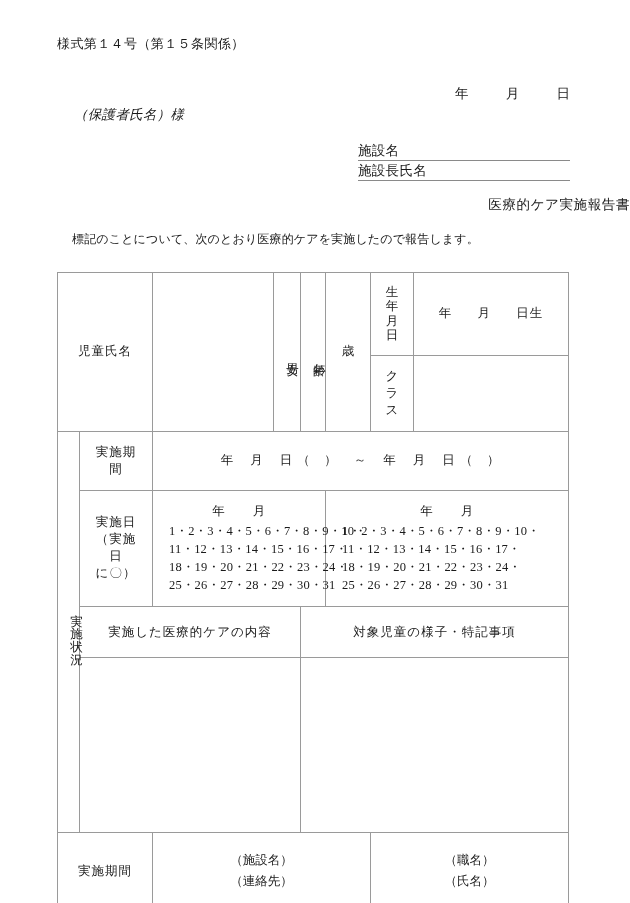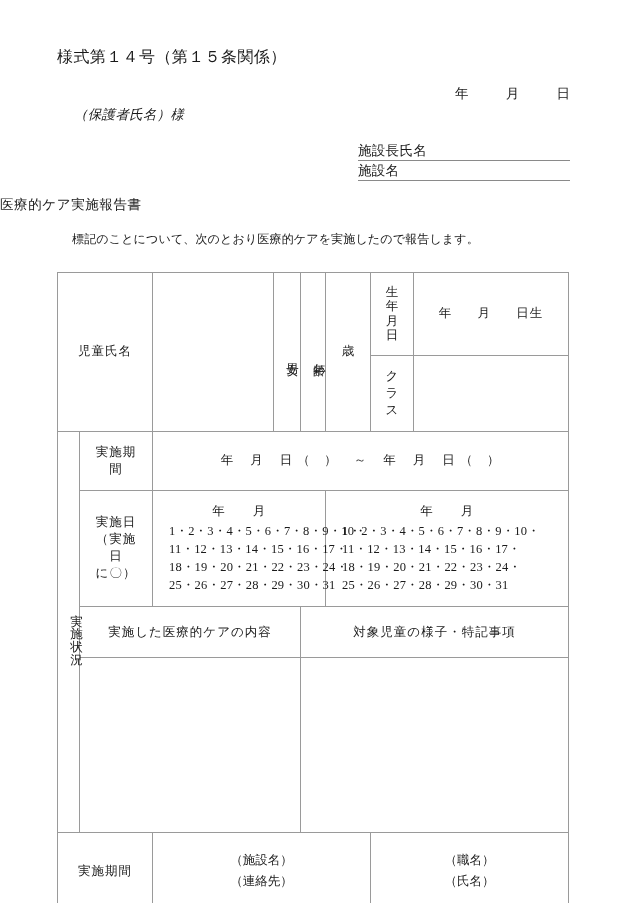--- a/index.html
+++ b/index.html
@@ -21,22 +21,22 @@
     position: absolute;
     left: 0; top: 0;
     width: 630px;
     height: 903px;
   }
 
   
   .form-code {
     position: absolute;
     left: 57px;
-    top: 47px;
-    font-size: 16px;
+    top: 35px;
+    font-size: 13px;
     letter-spacing: 0.4px;
     white-space: nowrap;
     text-align: right;
   }
   .date-line {
     position: absolute;
     left: 455px;
     top: 85px;
     width: 115px;
     font-size: 13.5px;
@@ -65,21 +65,21 @@
     line-height: 19px;
     font-size: 13.5px;
     letter-spacing: 0.3px;
     white-space: nowrap;
   }
   .doc-title {
     position: absolute;
     left: 0;
     top: 196px;
     width: 630px;
-    text-align: left;
+    text-align: right;
     font-size: 13.5px;
     letter-spacing: 0.6px;
   }
   .intro {
     position: absolute;
     left: 72px;
     top: 231px;
     font-size: 12px;
     letter-spacing: 0.15px;
     white-space: nowrap;
@@ -175,22 +175,22 @@
 
   <div class="date-line">
     <span>年</span>
     <span>月</span>
     <span>日</span>
   </div>
 
   <div class="addressee">（保護者氏名）様</div>
 
   <div class="issuer">
+    <div class="issuer-row">施設名</div>
     <div class="issuer-row">施設長氏名</div>
-    <div class="issuer-row">施設名</div>
   </div>
 
   <div class="doc-title">医療的ケア実施報告書</div>
 
   <div class="intro">標記のことについて、次のとおり医療的ケアを実施したので報告します。</div>
 
   <table class="form-table">
     <colgroup>
       <col style="width:22px">
       <col style="width:73px">

